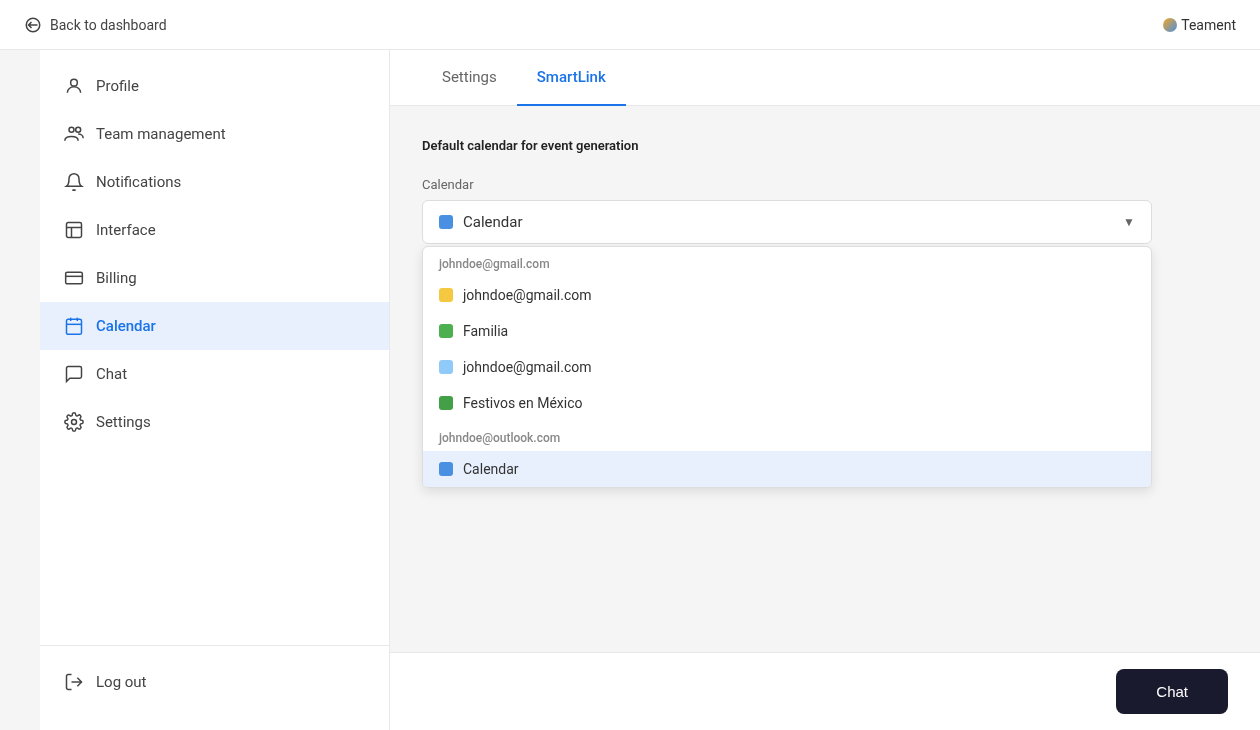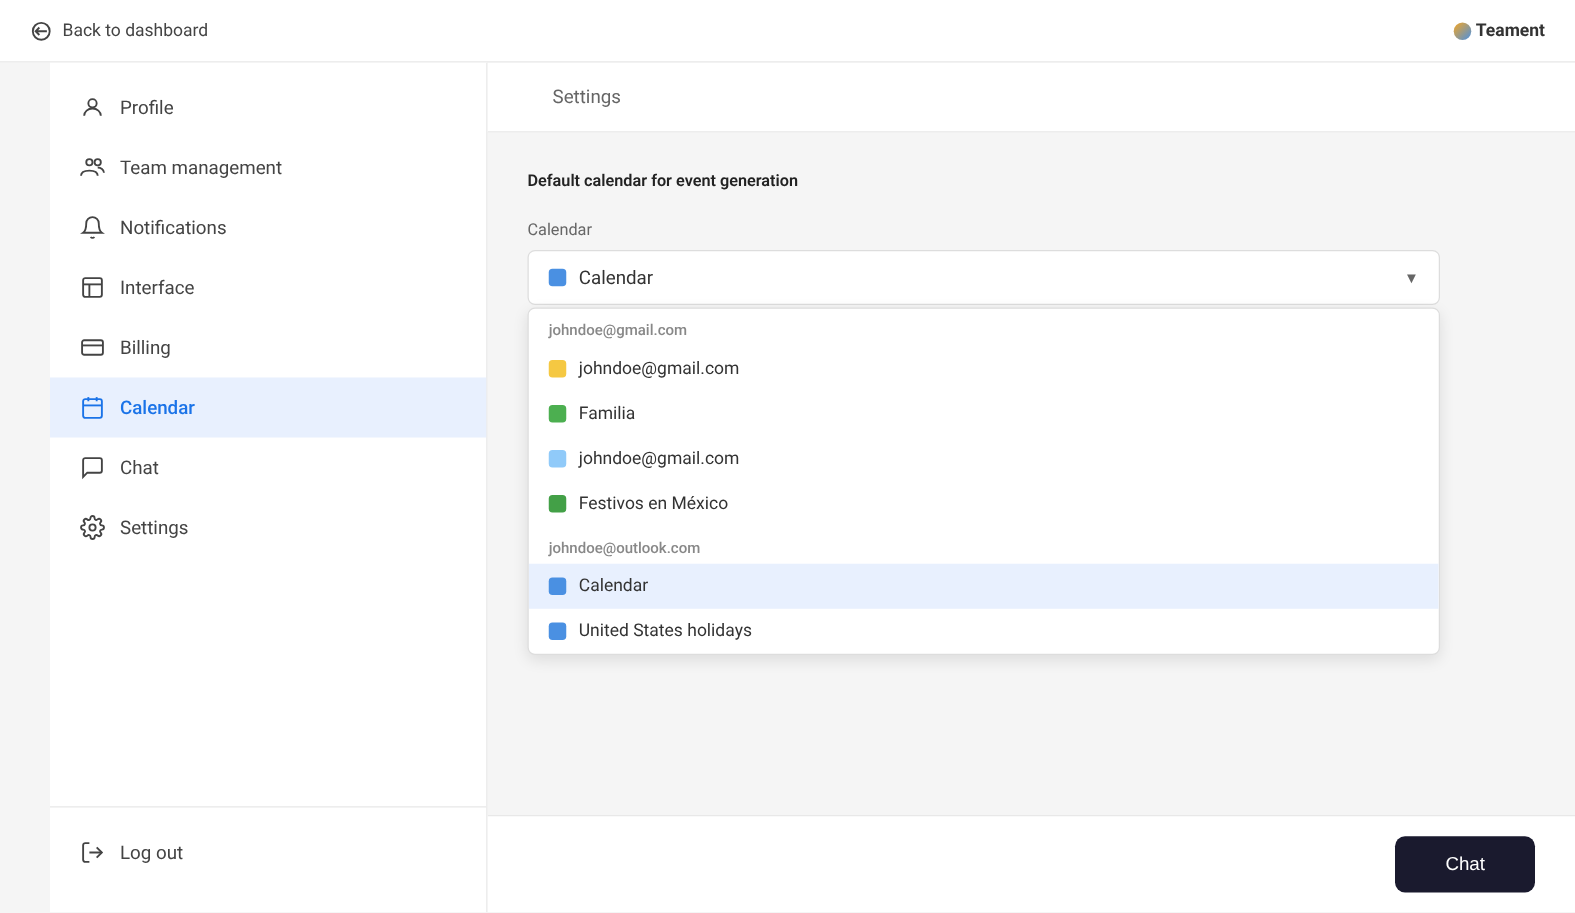--- a/index.html
+++ b/index.html
@@ -31,21 +31,21 @@
       color: #444;
       cursor: pointer;
       text-decoration: none;
     }
     .back-link svg { width: 18px; height: 18px; }
     .brand {
       display: flex;
       align-items: center;
       gap: 4px;
       font-size: 14px;
-      font-weight: 700;
+      font-weight: 400;
       color: #333;
     }
     .brand-dot {
       width: 14px;
       height: 14px;
       border-radius: 50%;
       background: linear-gradient(135deg, #f5a623, #4a90e2);
     }
 
     
@@ -322,20 +322,23 @@
       </div>
     </div>
   </nav>
 
   <div class="content">
 
     <div class="tabs">
       <div class="tab">
         <span>Settings</span>
       </div>
+      <div class="tab active">
+        <span>SmartLink</span>
+      </div>
     </div>
 
     <div class="panel">
       <div class="section-title">Default calendar for event generation</div>
 
       <div class="field-label">Calendar</div>
 
       <div class="dropdown-trigger">
         <div class="dropdown-trigger-left">
           <div class="color-dot" style="background:#4a90e2;"></div>
@@ -368,24 +371,20 @@
           <span>Festivos en México</span>
         </div>
 
         <div class="dropdown-group-label">johndoe@outlook.com</div>
 
         <div class="dropdown-option selected">
           <div class="color-dot" style="background:#4a90e2;border-radius:3px;"></div>
           <span>Calendar</span>
         </div>
 
-        <div class="dropdown-option">
-          <div class="color-dot" style="background:#4a90e2;border-radius:3px;"></div>
-          <span>United States holidays</span>
-        </div>
 
       </div>
     </div>
 
     <div class="footer">
       <button class="save-button">Chat</button>
     </div>
 
   </div>
 </div>

